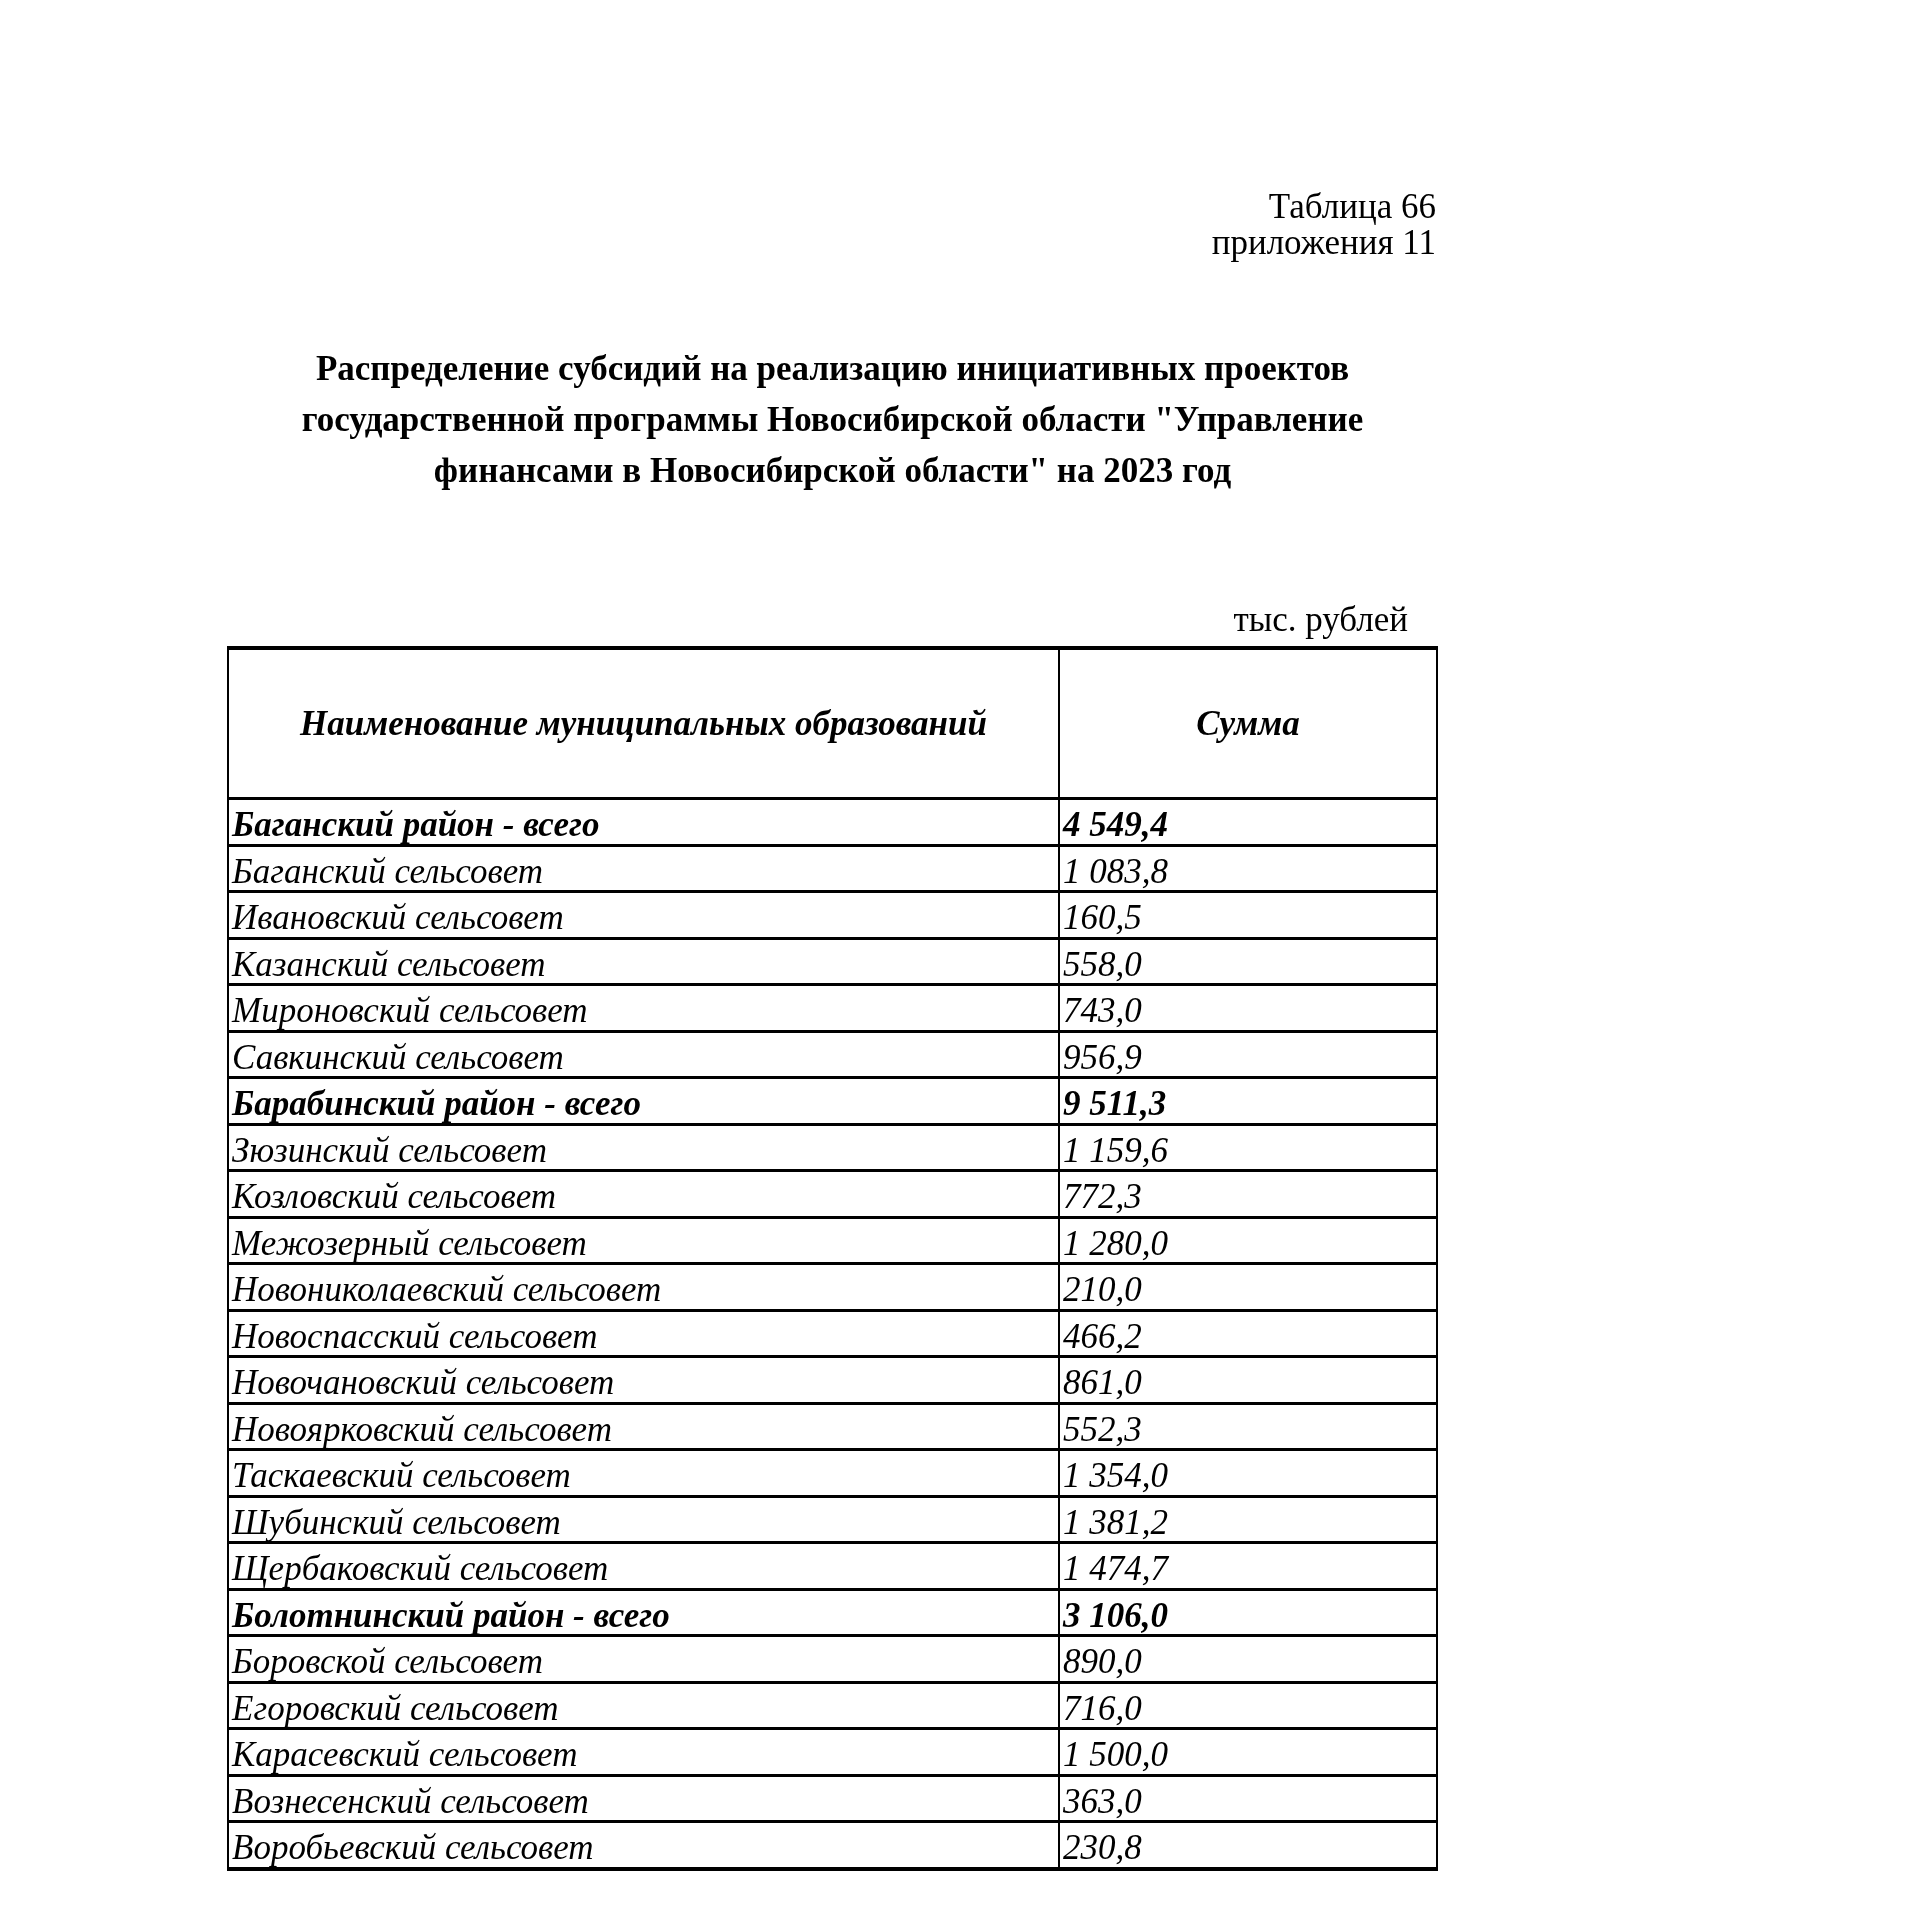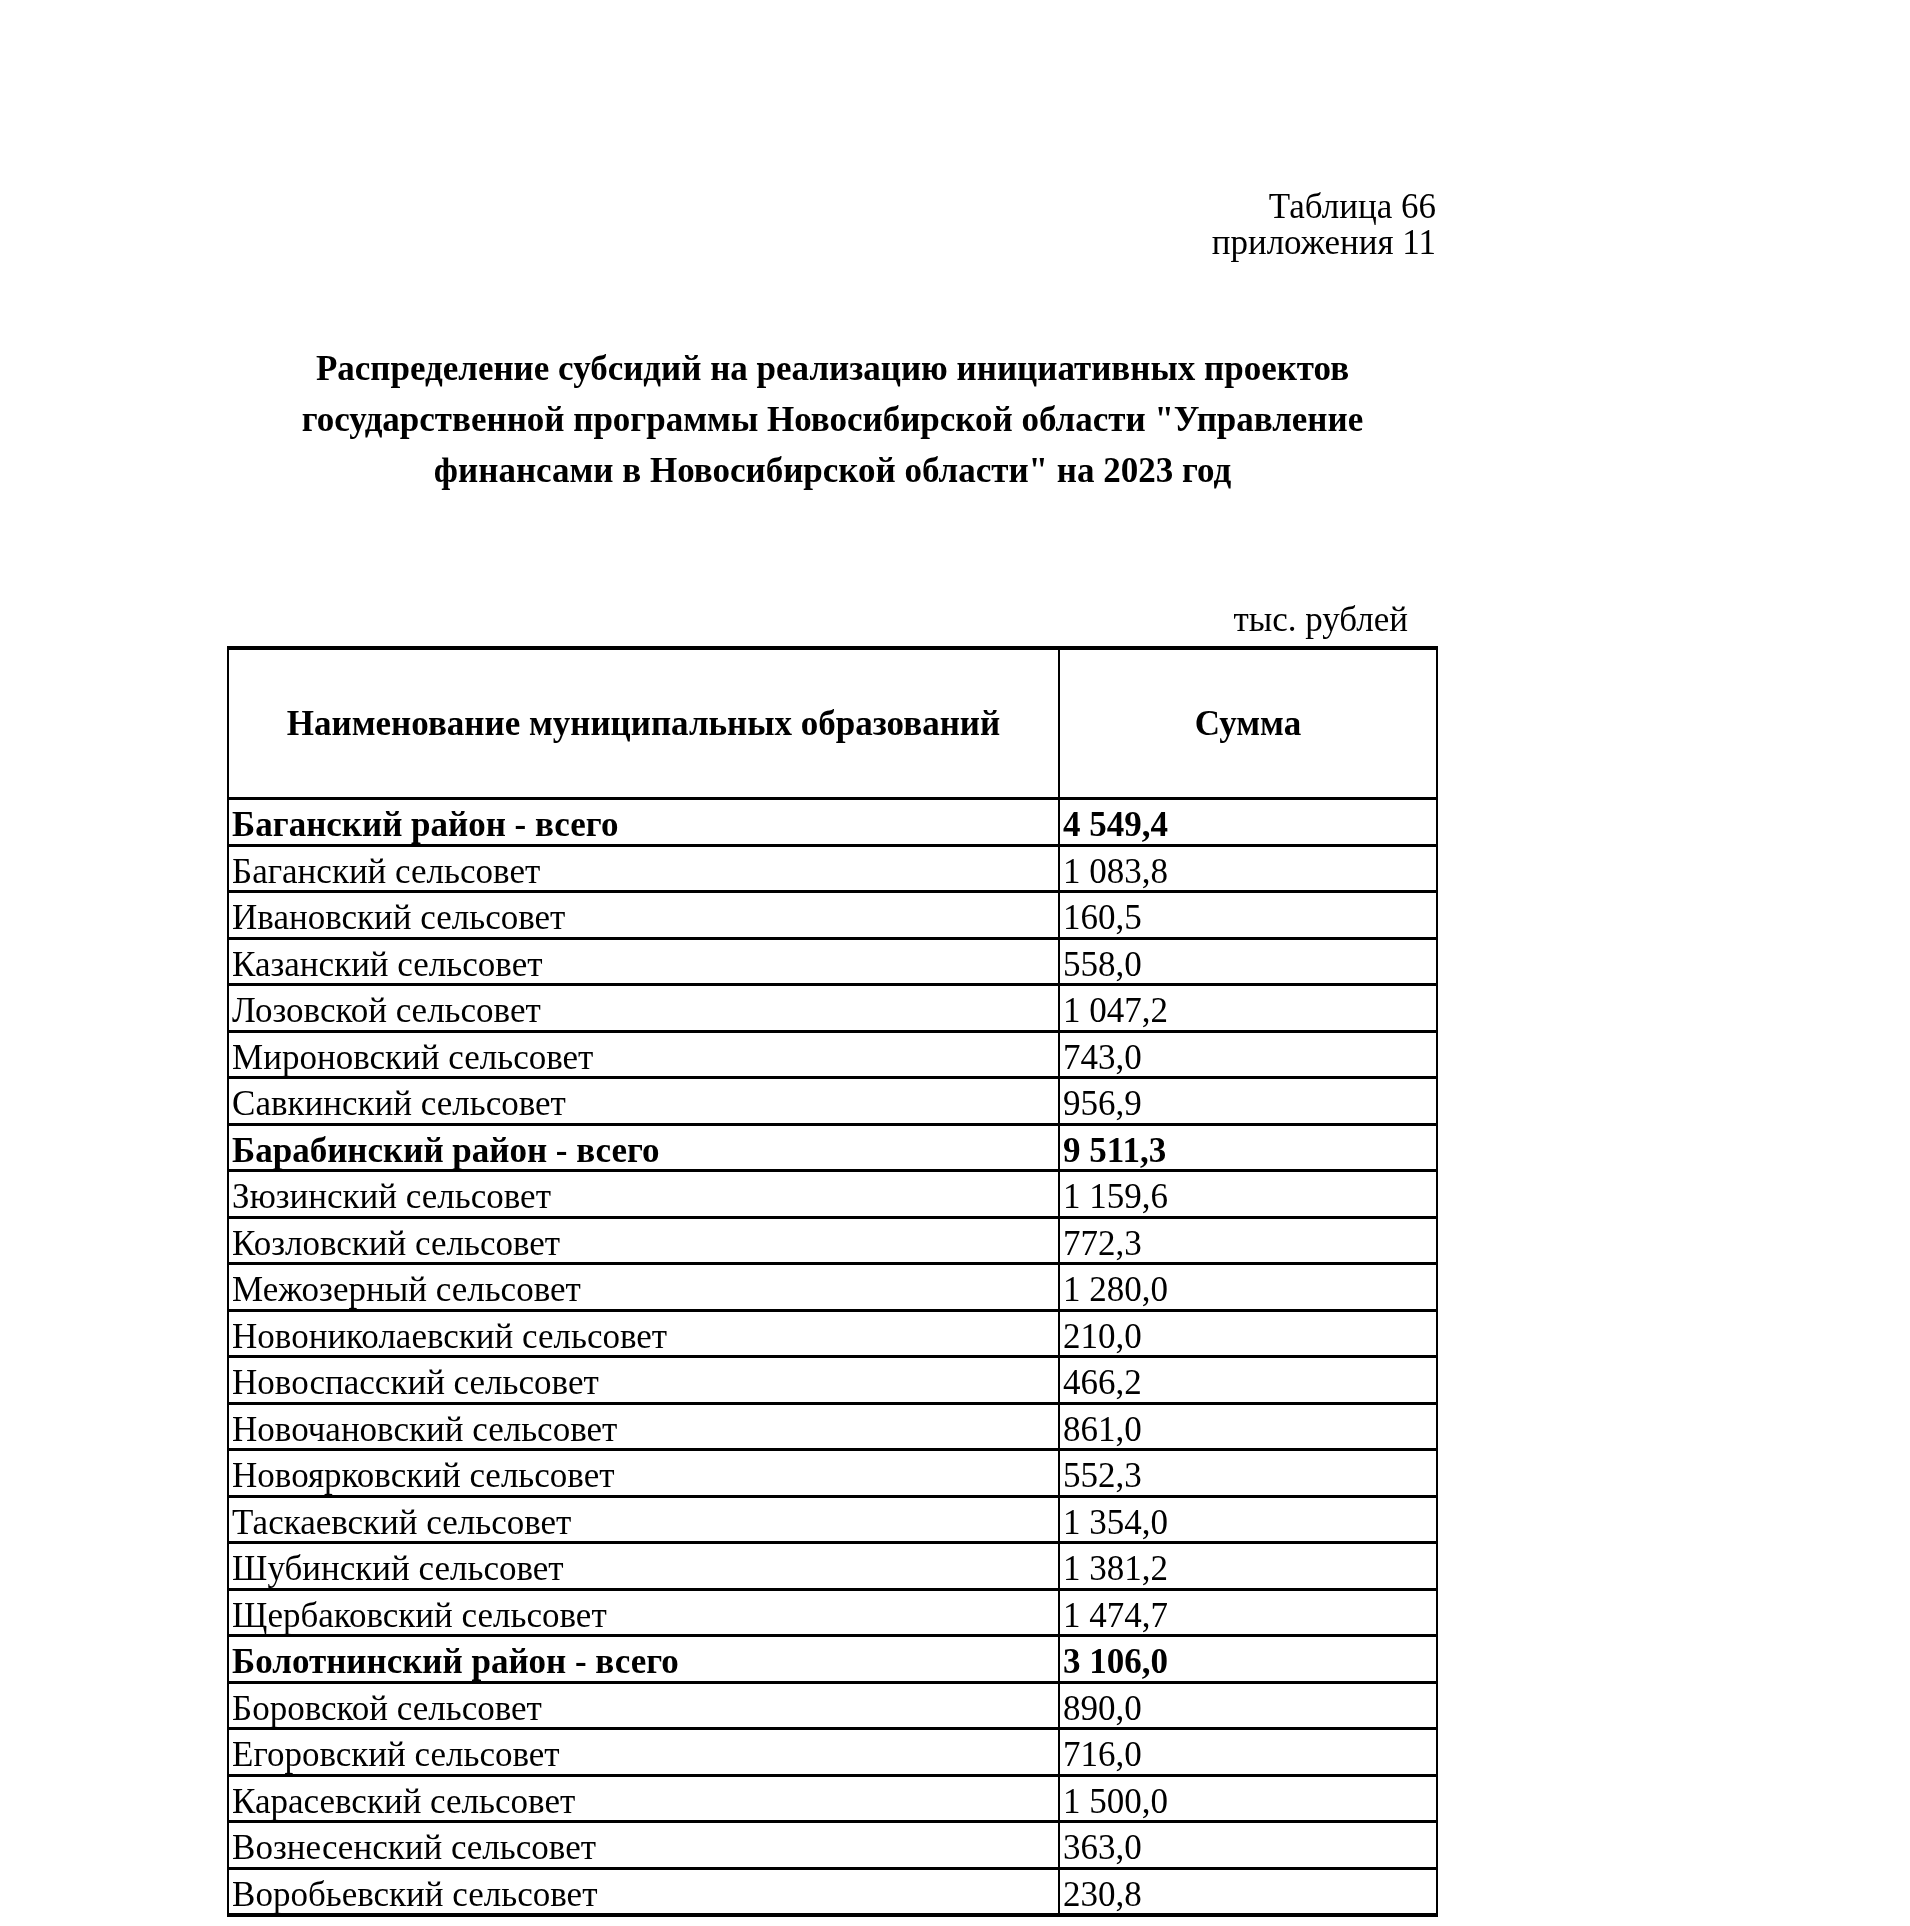--- a/index.html
+++ b/index.html
@@ -25,20 +25,21 @@
     position: absolute; left: 227px; top: 646px;
     width: 1209px; border-collapse: collapse; table-layout: fixed;
   }
   table.data col.c-name { width: 831px; }
   table.data col.c-sum { width: 378px; }
   table.data th, table.data td {
     border-left: 2.3px solid #000; border-right: 2.3px solid #000;
     border-top: 3.5px solid #000; border-bottom: 3.5px solid #000;
     padding: 0 3.1px; font-size: 35px; line-height: 1; white-space: nowrap;
     overflow: hidden;
+    font-style: italic;
   }
   table.data th {
     height: 147px; font-weight: bold; text-align: center; vertical-align: middle;
   }
   table.data thead tr th { border-top-width: 4.6px; }
   table.data td { height: 42px; vertical-align: bottom; padding-bottom: 1.5px; }
   table.data td.sum { text-align: left; }
   table.data tr.total td { font-weight: bold; }
   table.data tbody tr:last-child td { border-bottom-width: 4.6px; }
 </style>
@@ -72,24 +73,20 @@
         <td>Баганский сельсовет</td>
         <td class="sum">1 083,8</td>
       </tr>
       <tr>
         <td>Ивановский сельсовет</td>
         <td class="sum">160,5</td>
       </tr>
       <tr>
         <td>Казанский сельсовет</td>
         <td class="sum">558,0</td>
-      </tr>
-      <tr>
-        <td>Лозовской сельсовет</td>
-        <td class="sum">1 047,2</td>
       </tr>
       <tr>
         <td>Мироновский сельсовет</td>
         <td class="sum">743,0</td>
       </tr>
       <tr>
         <td>Савкинский сельсовет</td>
         <td class="sum">956,9</td>
       </tr>
       <tr class="total">

